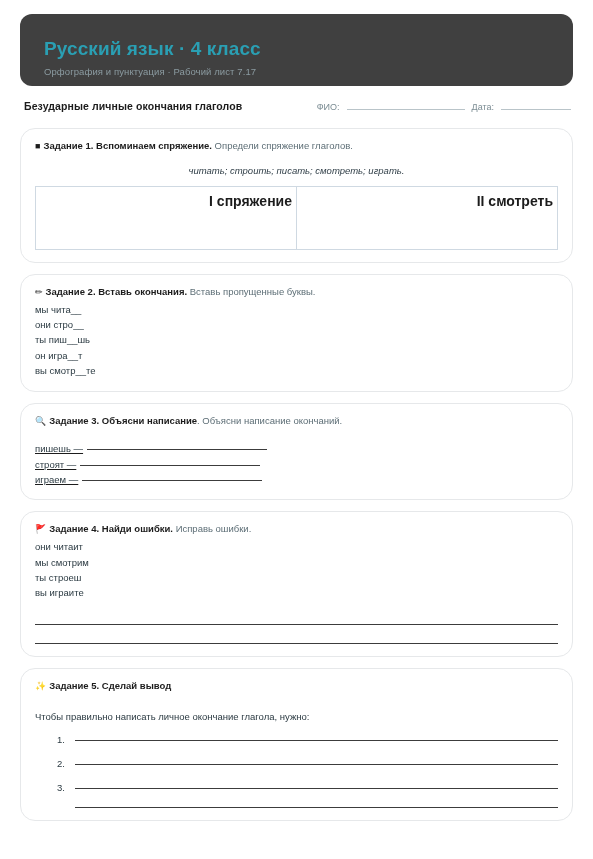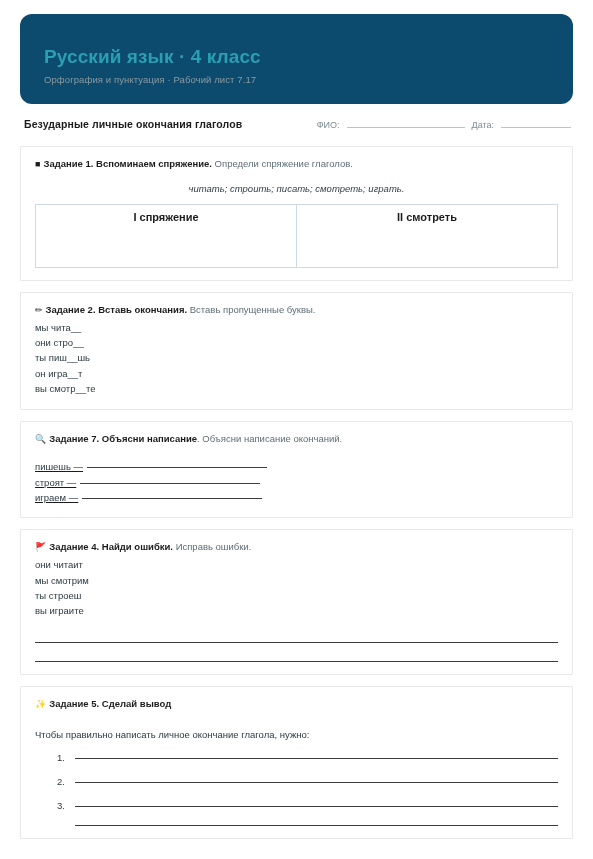--- a/index.html
+++ b/index.html
@@ -17,25 +17,25 @@
   .page {
     width: 593px;
     height: 859px;
     box-sizing: border-box;
     padding: 14px 20px 0 20px;
     position: relative;
   }
 
   
   .banner {
-    background: #0c4a6e;
+    background: #404040;
     border-radius: 12px;
-    padding: 32px 24px 20px 24px;
+    padding: 24px 24px 20px 24px;
     box-sizing: border-box;
-    height: 90px;
+    height: 72px;
   }
   .banner-title {
     font-size: 19px;
     font-weight: bold;
     color: #2a9fb3;
     letter-spacing: 0.1px;
     line-height: 1.15;
   }
   .banner-sub {
     margin-top: 6px;
@@ -71,21 +71,21 @@
     display: inline-block;
     border-bottom: 1px solid #b9c4c9;
     height: 1px;
   }
   .rule-fio { width: 118px; }
   .rule-date { width: 70px; }
 
   
   .card {
     border: 1px solid #e6e8ea;
-    border-radius: 1px;
+    border-radius: 15px;
     box-sizing: border-box;
     padding: 11px 14px 12px 14px;
     margin-top: 11px;
     background: #ffffff;
   }
   .card-1 { margin-top: 16px; }
 
   .task-head {
     font-size: 9.5px;
     line-height: 1.35;
@@ -114,23 +114,23 @@
     width: 100%;
     border-collapse: collapse;
     table-layout: fixed;
   }
   table.conj td {
     border: 1px solid #cfd9e2;
     vertical-align: top;
     padding: 6px 4px 0 4px;
   }
   table.conj .th {
-    text-align: center;
+    text-align: right;
     font-weight: bold;
-    font-size: 11px;
+    font-size: 14px;
     color: #1c1c1c;
     height: 56px;
   }
 
   
   .items {
     margin-top: 3px;
   }
   .item {
     font-size: 9.5px;
@@ -253,21 +253,21 @@
       <div class="item">мы чита__</div>
       <div class="item">они стро__</div>
       <div class="item">ты пиш__шь</div>
       <div class="item">он игра__т</div>
       <div class="item">вы смотр__те</div>
     </div>
   </div>
 
   <div class="card">
     <div class="task-head">
-      <span class="task-icon">🔍</span><span class="task-strong">Задание 7. Объясни написание</span><span>. Объясни написание окончаний.</span>
+      <span class="task-icon">🔍</span><span class="task-strong">Задание 3. Объясни написание</span><span>. Объясни написание окончаний.</span>
     </div>
     <div class="explain">
       <div class="explain-row">
         <span class="word">пишешь —</span>
         <span class="dashline"></span>
       </div>
       <div class="explain-row">
         <span class="word">строят —</span>
         <span class="dashline"></span>
       </div>

